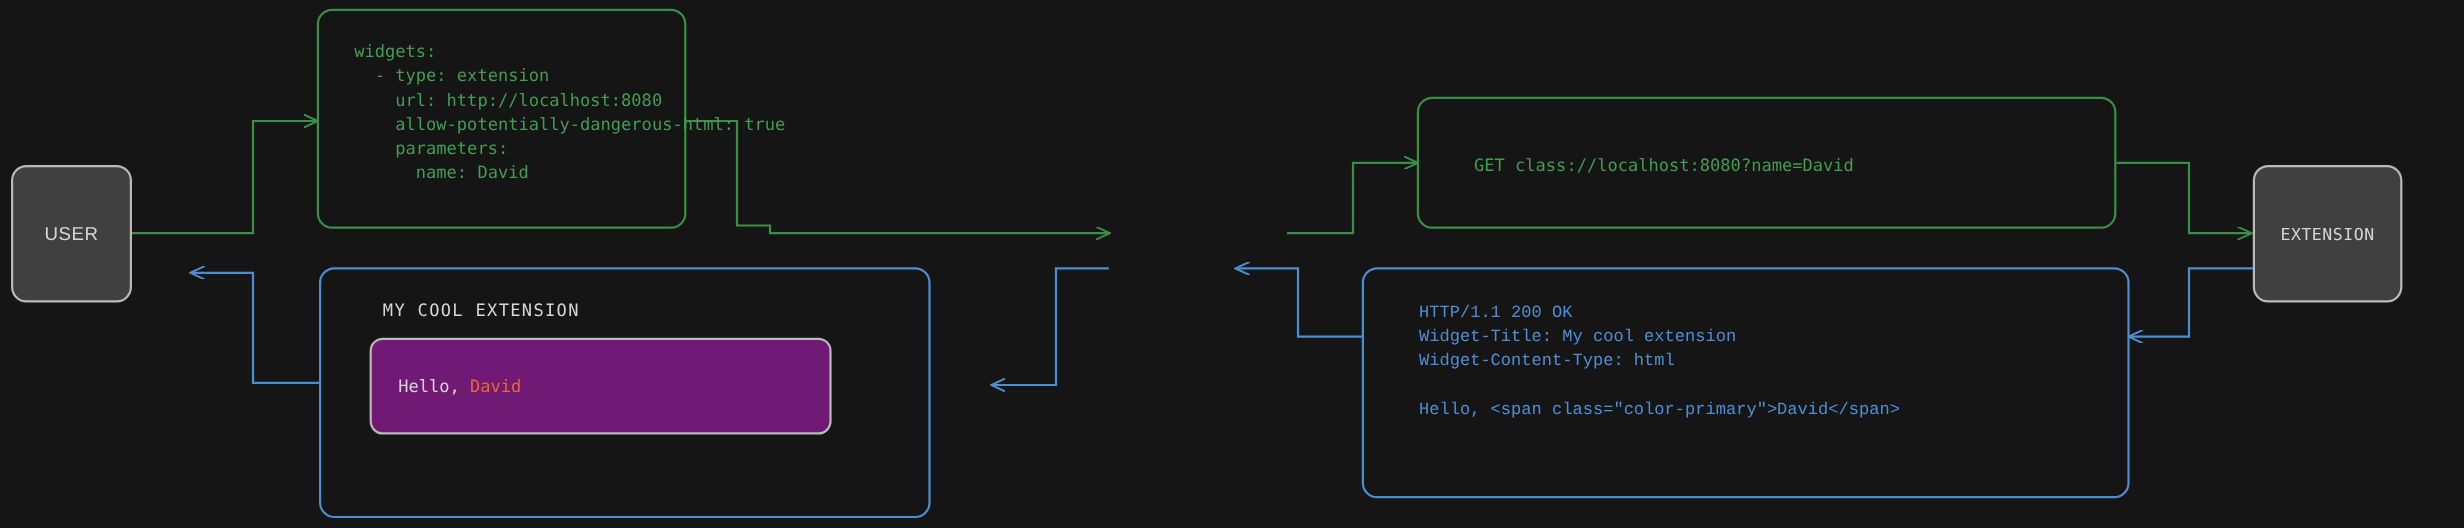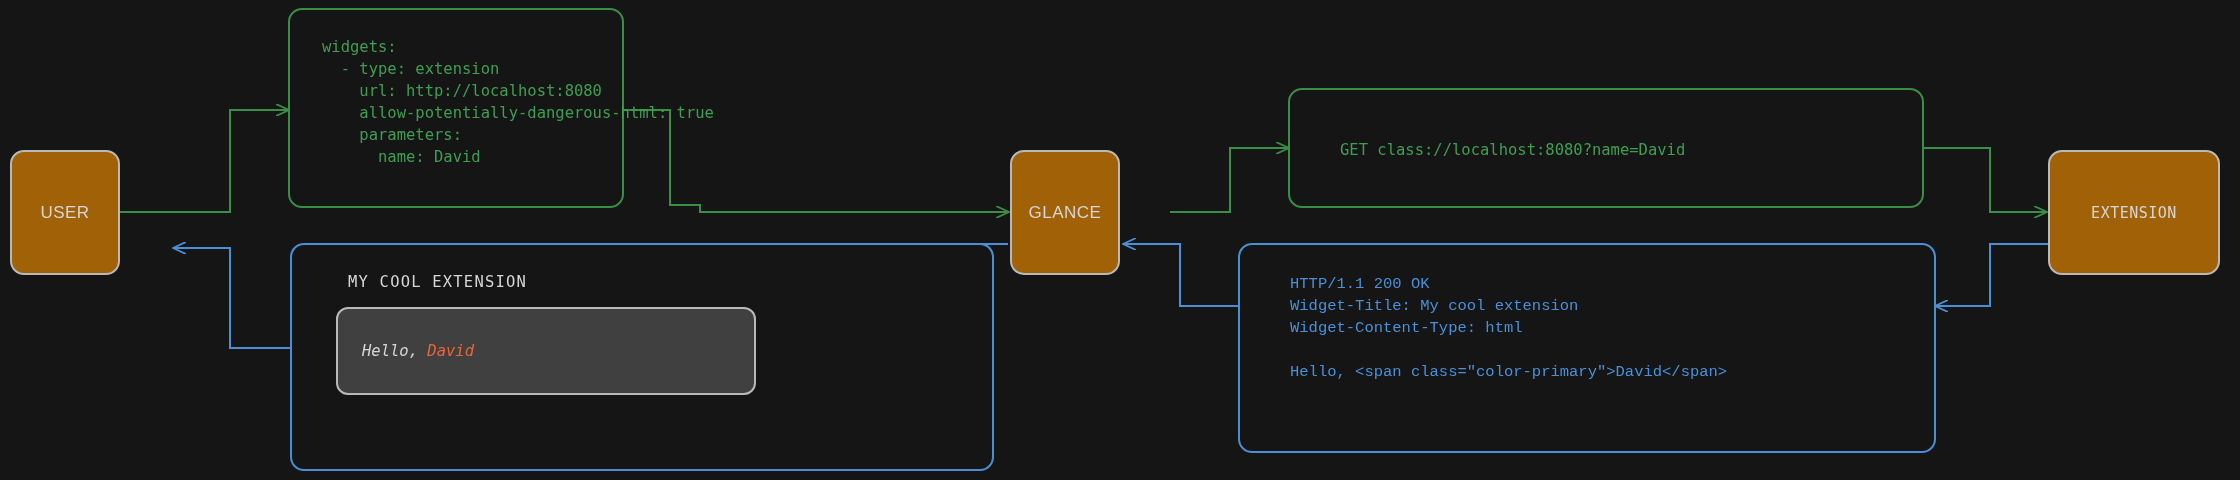--- a/index.html
+++ b/index.html
@@ -22,21 +22,21 @@
     top: 0;
     width: 2240px;
     height: 480px;
     pointer-events: none;
   }
   .node {
     position: absolute;
     box-sizing: border-box;
     border: 2px solid #b9b9b9;
     border-radius: 14px;
-    background: #a16207;
+    background: #404040;
     display: flex;
     align-items: center;
     justify-content: center;
   }
   .node-label {
     color: #d6d6d6;
     font-size: 16px;
     letter-spacing: 0.5px;
   }
   .node-label.sans {
@@ -68,24 +68,23 @@
   .widget-title {
     font-family: "DejaVu Sans Mono", "Liberation Mono", monospace;
     font-size: 15.5px;
     color: #d6d6d6;
     letter-spacing: 1.2px;
   }
   .widget-card {
     box-sizing: border-box;
     border: 2px solid #b9b9b9;
     border-radius: 12px;
-    background: #404040;
+    background: #701a75;
     display: flex;
     align-items: center;
-    font-style: italic;
   }
   .widget-card-text {
     font-family: "DejaVu Sans Mono", "Liberation Mono", monospace;
     font-size: 15.5px;
     color: #d6d6d6;
     white-space: pre;
   }
   .accent-name { color: #e8663a; }
 </style>
 </head>
@@ -120,25 +119,22 @@
       <path stroke="#4a8fd4" marker-end="url(#arrow-blue)" d="M 1008 244 L 960 244 L 960 350 L 902 350"></path>
 
       <path stroke="#4a8fd4" marker-end="url(#arrow-blue)" d="M 290 348 L 230 348 L 230 248 L 174 248"></path>
     </g>
   </svg>
 
   <div class="node" style="left:10px; top:150px; width:110px; height:125px;">
     <span class="node-label sans">USER</span>
   </div>
 
-  <div class="node" style="left:1010px; top:150px; width:110px; height:125px;">
-    <span class="node-label sans">GLANCE</span>
-  </div>
 
-  <div class="node" style="left:2048px; top:150px; width:172px; height:125px;justify-content:center;">
+  <div class="node" style="left:2048px; top:150px; width:136px; height:125px;justify-content:center;">
     <span class="node-label mono">EXTENSION</span>
   </div>
 
   <div class="msgbox green" style="left:288px; top:8px; width:336px; height:200px;">
     <pre class="code green" style="margin:26px 0 0 32px;">widgets:
   - type: extension
     url: http://localhost:8080
     allow-potentially-dangerous-html: true
     parameters:
       name: David</pre>
@@ -149,20 +145,20 @@
   </div>
 
   <div class="msgbox blue" style="left:1238px; top:243px; width:698px; height:210px;">
     <pre class="code blue" style="margin:28px 0 0 50px;font-family:Liberation Mono, monospace;">HTTP/1.1 200 OK
 Widget-Title: My cool extension
 Widget-Content-Type: html
 
 Hello, &lt;span class="color-primary"&gt;David&lt;/span&gt;</pre>
   </div>
 
-  <div class="msgbox blue" style="left:290px; top:243px; width:704px; height:228px;">
+  <div class="msgbox blue" style="left:290px; top:243px; width:556px; height:228px;">
     <div class="widget-title" style="margin:28px 0 0 56px;">MY COOL EXTENSION</div>
     <div class="widget-card" style="margin:16px 0 0 44px; width:420px; height:88px;">
       <span class="widget-card-text" style="margin-left:24px;"><span>Hello, </span><span class="accent-name">David</span></span>
     </div>
   </div>
 
 </div>
 
 </body></html>

